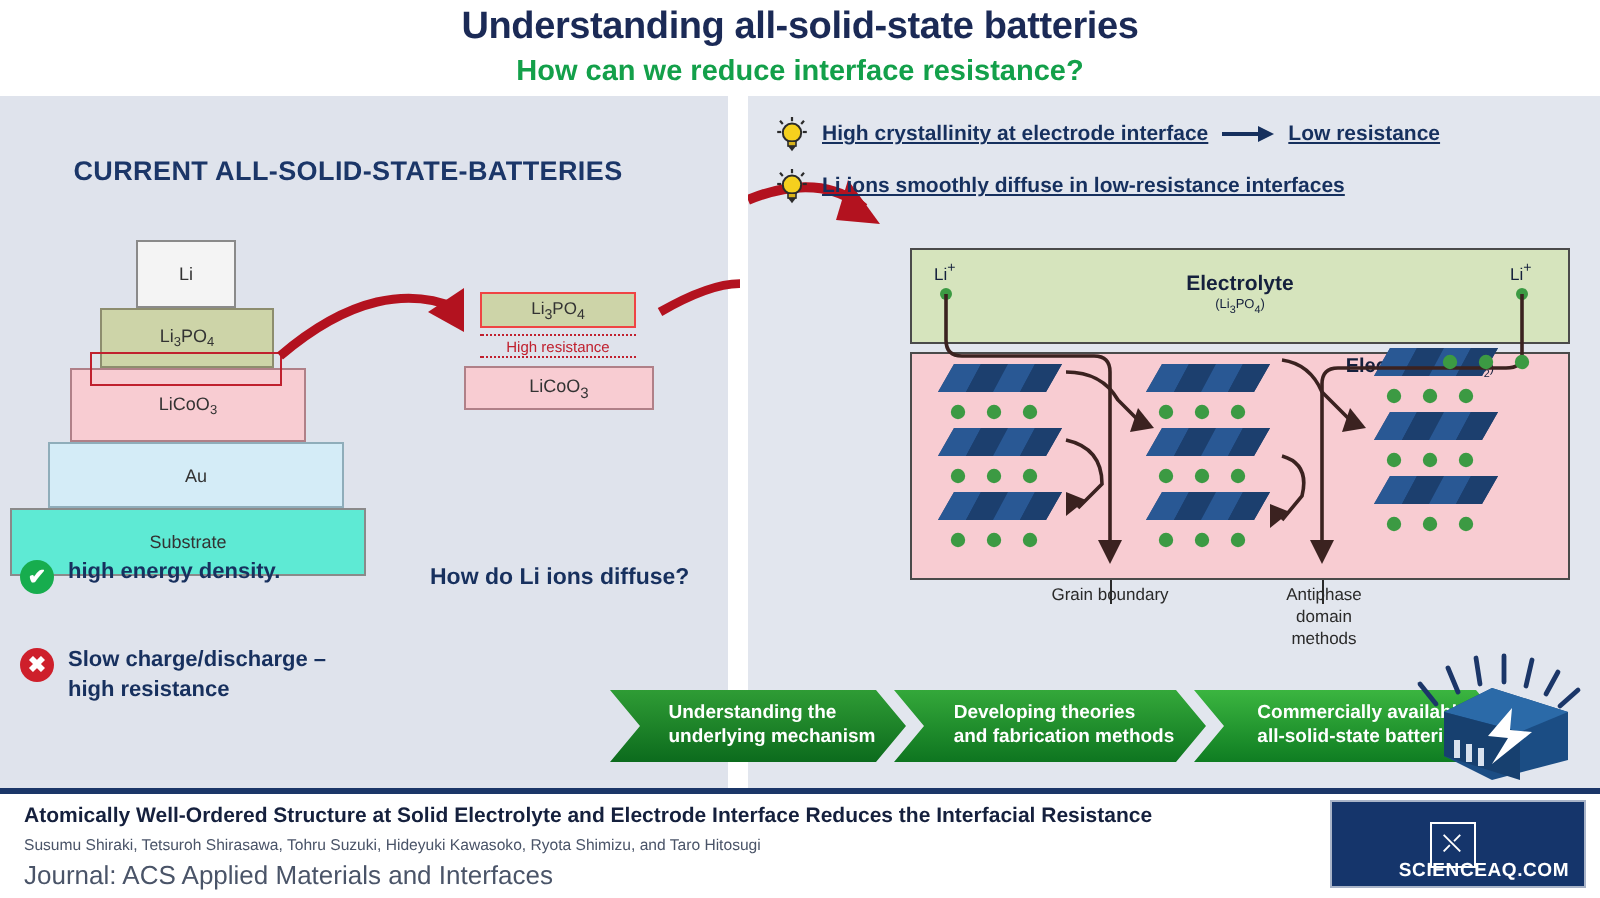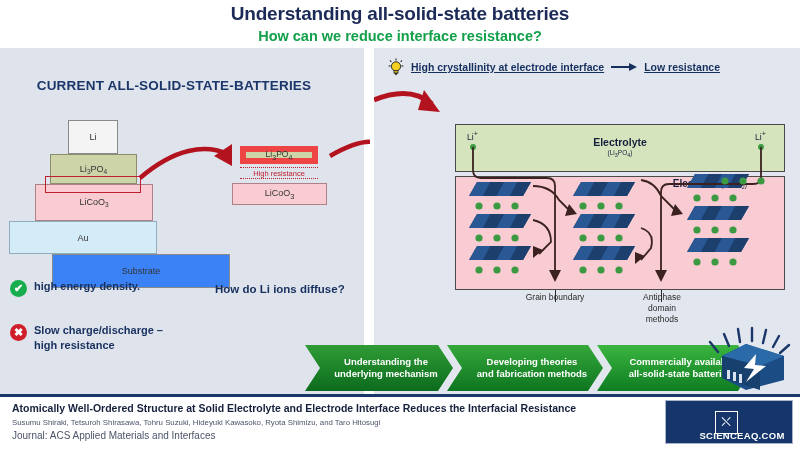--- a/index.html
+++ b/index.html
@@ -38,39 +38,39 @@
   .layer {
     position:absolute; border:1px solid #8a8a8a;
     font-size:9px; color:#333; text-align:center;
     display:flex; align-items:center; justify-content:center;
   }
   .layer sub { font-size:6.5px; vertical-align:-2px; }
   .l-li     { background:#f4f4f4; }
   .l-lipo   { background:#cdd4a8; border-color:#8d8d6e; }
   .l-licoo  { background:#f8ccd2; border-color:#b08088; }
   .l-au     { background:#d4ecf7; border-color:#8fadba; }
-  .l-sub    { background:#3b82f6; border-color:#8a8a8a;margin-left:47px; }
+  .l-sub    { background:#5eead4; border-color:#8a8a8a; }
   .hl-box {
     position:absolute; border:1.3px solid #c0202e; background:transparent;
   }
 
   
   .bullet { position:absolute; display:flex; align-items:flex-start; gap:7px; }
   .badge {
     width:17px; height:17px; border-radius:50%;
     display:flex; align-items:center; justify-content:center;
     color:#fff; font-size:11px; font-weight:bold; flex:none; margin-top:1px;
   }
   .badge.ok  { background:#17ad4e; }
   .badge.bad { background:#ce1f2b; }
   .bullet-txt { font-size:11px; font-weight:bold; color:#17305e; line-height:1.35; }
 
   
   .mid-lipo {
-    position:absolute; background:#cdd4a8; border:6px solid #ef4444;
+    position:absolute; background:#cdd4a8; border:1px solid #ef4444;
     font-size:8.5px; color:#333; display:flex; align-items:center; justify-content:center;
   }
   .mid-licoo {
     position:absolute; background:#f8ccd2; border:1px solid #b08088;
     font-size:9px; color:#333; display:flex; align-items:center; justify-content:center;
   }
   .mid-hr {
     position:absolute; text-align:center; font-size:7.5px; color:#c0202e;
     border-top:1px dotted #c0202e; border-bottom:1px dotted #c0202e;
     padding-top:1px;
@@ -107,39 +107,39 @@
   .liplus { position:absolute; font-size:8.5px; color:#15203d; }
   .gdot { position:absolute; width:6px; height:6px; border-radius:50%; background:#3c9a43; }
 
   .cb-label {
     position:absolute; font-size:8.5px; color:#2a2a2a; text-align:center; line-height:1.3;
   }
   .tick { position:absolute; width:1.3px; background:#2a2a2a; }
 
   
   .chev {
-    position:absolute; height:46px;
+    position:absolute; height:36px;
     display:flex; align-items:center; justify-content:center;
-    color:#fff; font-size:9.5px; font-weight:bold; text-align:center; line-height:1.3;
+    color:#fff; font-size:9.5px; font-weight:bold; text-align:left; line-height:1.3;
     clip-path: polygon(0 0, calc(100% - 15px) 0, 100% 50%, calc(100% - 15px) 100%, 0 100%, 15px 50%);
     padding-left:14px;
   }
   .chev.c1 { background:linear-gradient(180deg,#2f9c35,#0c6b1d); }
   .chev.c2 { background:linear-gradient(180deg,#34a83a,#0e7520); }
   .chev.c3 { background:linear-gradient(180deg,#3bb540,#0f7d22); }
 
   
   .bolt-wrap { position:absolute; left:700px; top:326px; width:96px; height:68px; }
 
   
   .footer { position:absolute; left:0; top:394px; width:800px; height:55px; background:#ffffff; }
   .f-rule { position:absolute; left:0; top:0; width:800px; height:3px; background:#1b3668; }
   .f-title { position:absolute; left:12px; top:8px; font-size:10.5px; font-weight:bold; color:#15203d; }
   .f-auth  { position:absolute; left:12px; top:24px; font-size:7.8px; color:#4a5468; }
-  .f-jour  { position:absolute; left:12px; top:36px; font-size:10px; color:#4a5468; }
+  .f-jour  { position:absolute; left:12px; top:36px; font-size:13px; color:#4a5468; }
   .logo {
     position:absolute; left:665px; top:400px; width:128px; height:44px;
     background:#15356b; border:1px solid #a9b4c8;
     display:flex; align-items:center; justify-content:center;
   }
   .logo-mark { width:23px; height:23px; border:1.4px solid #fff; display:flex;
     align-items:center; justify-content:center; color:#fff; font-size:13px; margin-right:6px; }
   .logo-jp { color:#fff; font-size:13px; font-weight:bold; letter-spacing:1px;
     font-family:"DejaVu Sans", sans-serif; line-height:1; }
   .logo-en { color:#c6cede; font-size:5px; letter-spacing:0.2px; margin-top:2px; }
@@ -164,21 +164,21 @@
     <div class="stack">
       <div class="layer l-li" style="left:68px; top:72px;  width:50px;  height:34px;">
         <span>Li</span>
       </div>
       <div class="layer l-lipo" style="left:50px; top:106px; width:87px;  height:30px;">
         <span>Li<sub>3</sub>PO<sub>4</sub></span>
       </div>
       <div class="layer l-licoo" style="left:35px; top:136px; width:118px; height:37px;">
         <span>LiCoO<sub>3</sub></span>
       </div>
-      <div class="layer l-au" style="left:9px; top:173px; width:148px; height:33px;">
+      <div class="layer l-au" style="left:24px; top:173px; width:148px; height:33px;">
         <span>Au</span>
       </div>
       <div class="layer l-sub" style="left:5px;  top:206px; width:178px; height:34px;">
         <span>Substrate</span>
       </div>
       <div class="hl-box" style="left:45px; top:128px; width:96px; height:17px;"></div>
     </div>
 
     <div class="bullet" style="left:10px; top:231px;">
       <div class="badge ok">✔</div>
@@ -231,20 +231,35 @@
         </g>
         <circle cx="8" cy="8.4" r="4.6" fill="#f5d01e" stroke="#2b2b2b" stroke-width="1"></circle>
         <rect x="6" y="12.6" width="4" height="2.4" fill="#d8b21a" stroke="#2b2b2b" stroke-width="0.8"></rect>
         <polygon points="6,15 10,15 8,17.6" fill="#2b2b2b"></polygon>
       </svg>
       <span class="lb-txt">High crystallinity at electrode interface</span>
       <span class="arrow-g"></span>
       <span class="lb-txt">Low resistance</span>
     </div>
 
+    <div class="lb-row" style="left:14px; top:36px;">
+      <svg width="16" height="18" viewBox="0 0 16 18">
+        <g stroke="#2b2b2b" stroke-width="1.1">
+          <line x1="8" y1="0.5" x2="8" y2="2.6"></line>
+            <line x1="2" y1="2.4" x2="3.4" y2="4"></line>
+          <line x1="14" y1="2.4" x2="12.6" y2="4"></line>
+            <line x1="0.6" y1="8" x2="2.6" y2="8"></line>
+          <line x1="15.4" y1="8" x2="13.4" y2="8"></line>
+        </g>
+        <circle cx="8" cy="8.4" r="4.6" fill="#f5d01e" stroke="#2b2b2b" stroke-width="1"></circle>
+        <rect x="6" y="12.6" width="4" height="2.4" fill="#d8b21a" stroke="#2b2b2b" stroke-width="0.8"></rect>
+        <polygon points="6,15 10,15 8,17.6" fill="#2b2b2b"></polygon>
+      </svg>
+      <span class="lb-txt">Li ions smoothly diffuse in low-resistance interfaces</span>
+    </div>
   </div>
 
   <div class="diagram">
     <div class="dg-electrolyte"></div>
     <div class="dg-lab-el">Electrolyte</div>
     <div class="dg-lab-el-sub">(Li<sub>3</sub>PO<sub>4</sub>)</div>
 
     <div class="dg-electrode"></div>
     <div class="dg-lab-ed">Electrode <span>(LiCoO<sub>2</sub>)</span></div>
 

